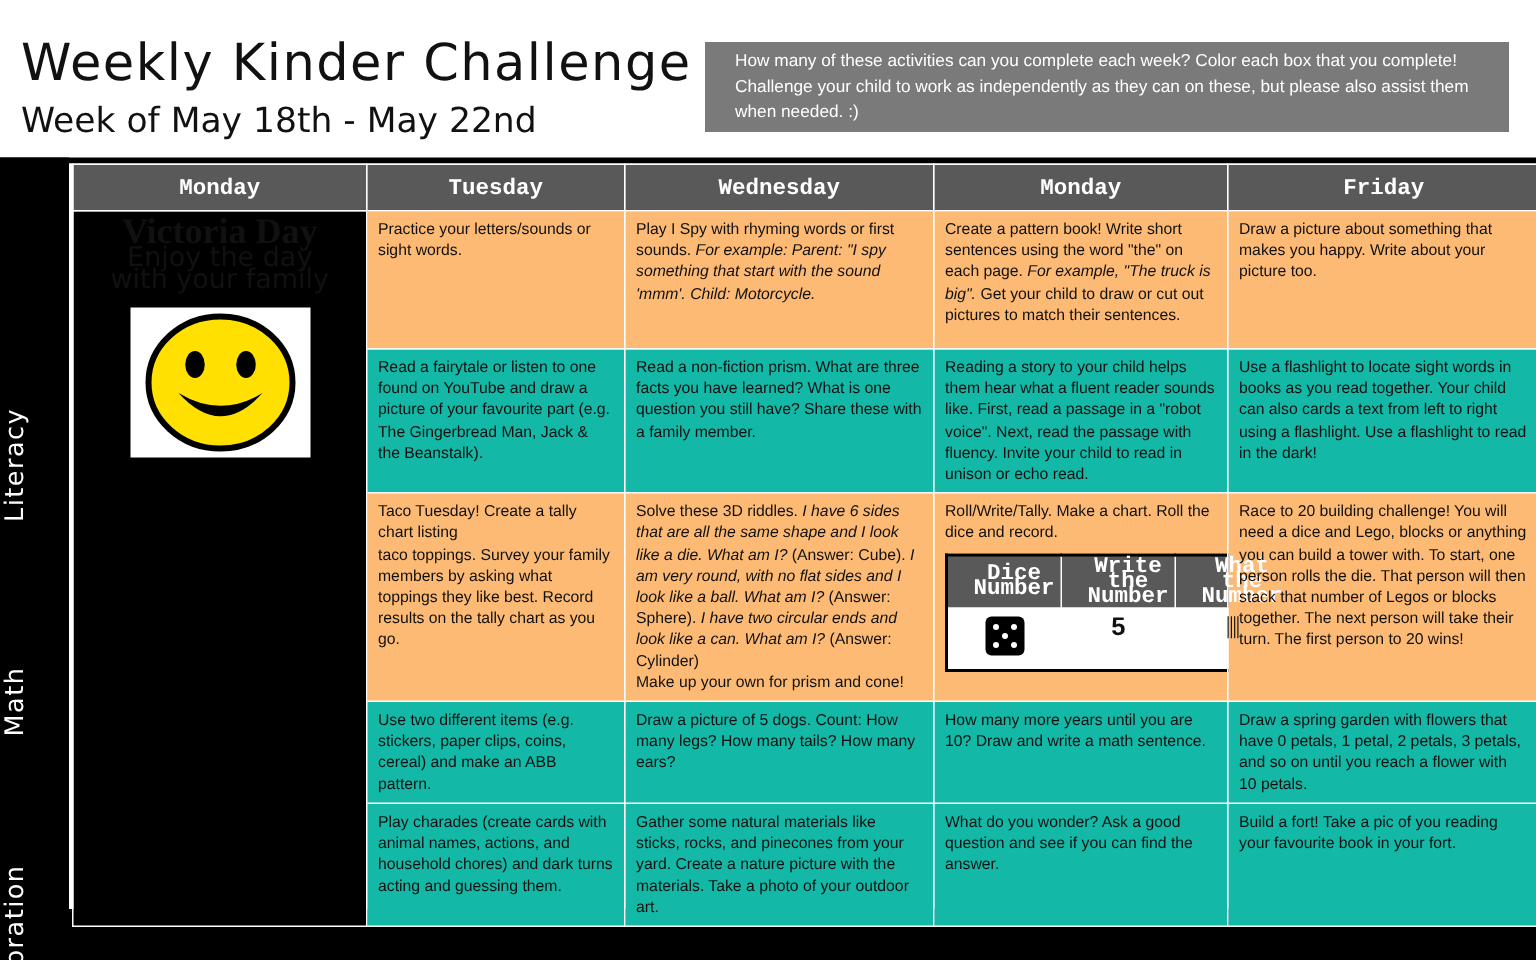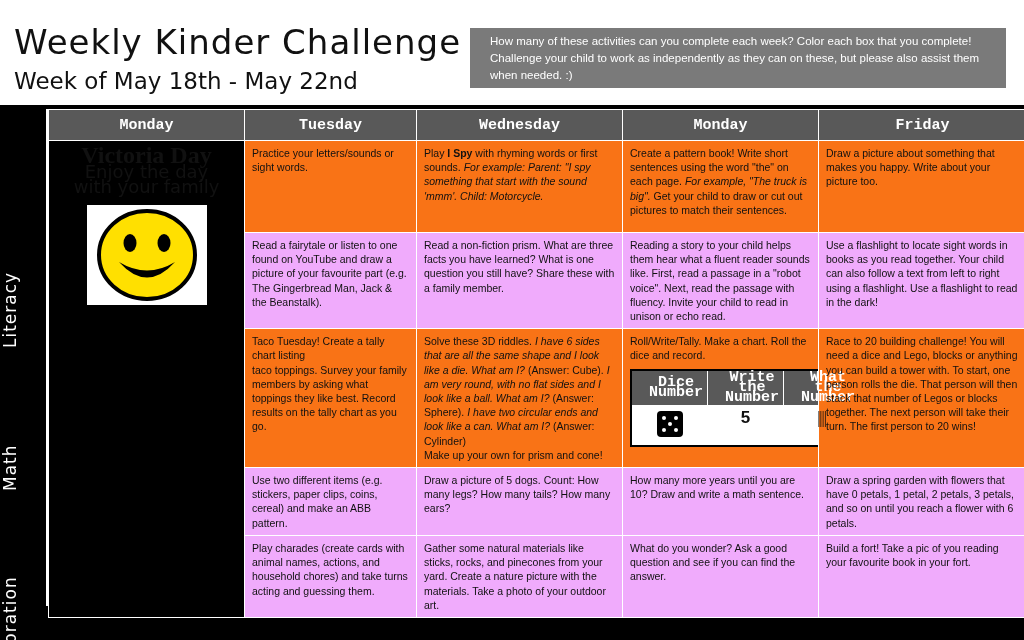--- a/index.html
+++ b/index.html
@@ -68,32 +68,32 @@
     font-size:10.5px; line-height:14.2px;
     padding:5px 7px 5px 7px;
     color:#111;
   }
   col.c0 { width:196px; }
   col.c1 { width:172px; }
   col.c2 { width:206px; }
   col.c3 { width:196px; }
   col.c4 { width:208px; }
 
-  .bg-w { background:#f97316; }
-  .bg-g { background:#f0abfc; }
+  .bg-w { background:#fdba74; }
+  .bg-g { background:#14b8a6; }
   .bg-k { background:#000000; }
 
   .r1 { height:92px; }
   .r2 { height:92px; }
   .r3 { height:132px; }
   .r4 { height:68px; }
   .r5 { height:78px; }
 
   em { font-style:italic; }
-  b  { font-weight:bold; }
+  b  { font-weight:normal; }
 
   
   .vicday { position:relative; height:100%; }
   .vic-title {
     text-align:center; font-size:24px; font-weight:bold; color:#111;
     font-family:"Liberation Serif", serif;
     margin-top:2px;
   }
   .vic-line1, .vic-line2 {
     text-align:center; font-size:18px; color:#111;
@@ -199,21 +199,21 @@
       <td class="bg-g">
         <span>Read a fairytale or listen to one found on YouTube and draw a picture of your favourite part (e.g. The Gingerbread Man, Jack &amp; the Beanstalk).</span>
       </td>
       <td class="bg-g">
         <span>Read a non-fiction prism.  What are three facts you have learned?  What is one question you still have?  Share these with a family member.</span>
       </td>
       <td class="bg-g">
         <span>Reading a story to your child helps them hear what a fluent reader sounds like.  First, read a passage in a "robot voice".  Next, read the passage with fluency. Invite your child to read in unison or echo read.</span>
       </td>
       <td class="bg-g">
-        <span>Use a flashlight to locate sight words in books as you read together.  Your child can also follow a text from left to right using a flashlight.  Use a flashlight to read in the dark!</span>
+        <span>Use a flashlight to locate sight words in books as you read together.  Your child can also cards a text from left to right using a flashlight.  Use a flashlight to read in the dark!</span>
       </td>
     </tr>
 
     <tr class="r3">
       <td class="bg-w">
         <span>Taco Tuesday! Create a tally chart listing</span><br>
         <span>taco toppings.  Survey your family members by asking what toppings they like best.  Record results on the tally chart as you go.</span>
       </td>
       <td class="bg-w">
         <span>Solve these 3D riddles.  </span><em>I have 6 sides that are all the same shape and I look like a die.  What am I?</em><span> (Answer: Cube).  </span><em>I am very round, with no flat sides and I look like a ball.  What am I?</em><span> (Answer: Sphere).  </span><em>I have two circular ends and look like a can.  What am I?</em><span> (Answer: Cylinder)</span><br>
@@ -251,27 +251,27 @@
       <td class="bg-g">
         <span>Use two different items (e.g. stickers, paper clips, coins, cereal) and make an ABB pattern.</span>
       </td>
       <td class="bg-g">
         <span>Draw a picture of 5 dogs.  Count:  How many legs? How many tails? How many ears?</span>
       </td>
       <td class="bg-g">
         <span>How many more years until you are 10?  Draw and write a math sentence.</span>
       </td>
       <td class="bg-g">
-        <span>Draw a spring garden with flowers that have 0 petals, 1 petal, 2 petals, 3 petals, and so on until you reach a flower with 6 petals.</span>
+        <span>Draw a spring garden with flowers that have 0 petals, 1 petal, 2 petals, 3 petals, and so on until you reach a flower with 10 petals.</span>
       </td>
     </tr>
 
     <tr class="r5">
       <td class="bg-g">
-        <span>Play charades (create cards with animal names, actions, and household chores) and take turns acting and guessing them.</span>
+        <span>Play charades (create cards with animal names, actions, and household chores) and dark turns acting and guessing them.</span>
       </td>
       <td class="bg-g">
         <span>Gather some natural materials like sticks, rocks, and pinecones from your yard.  Create a nature picture with the materials.  Take a photo of your outdoor art.</span>
       </td>
       <td class="bg-g">
         <span>What do you wonder? Ask a good question and see if you can find the answer.</span>
       </td>
       <td class="bg-g">
         <span>Build a fort! Take a pic of you reading your favourite book in your fort.</span>
       </td>

